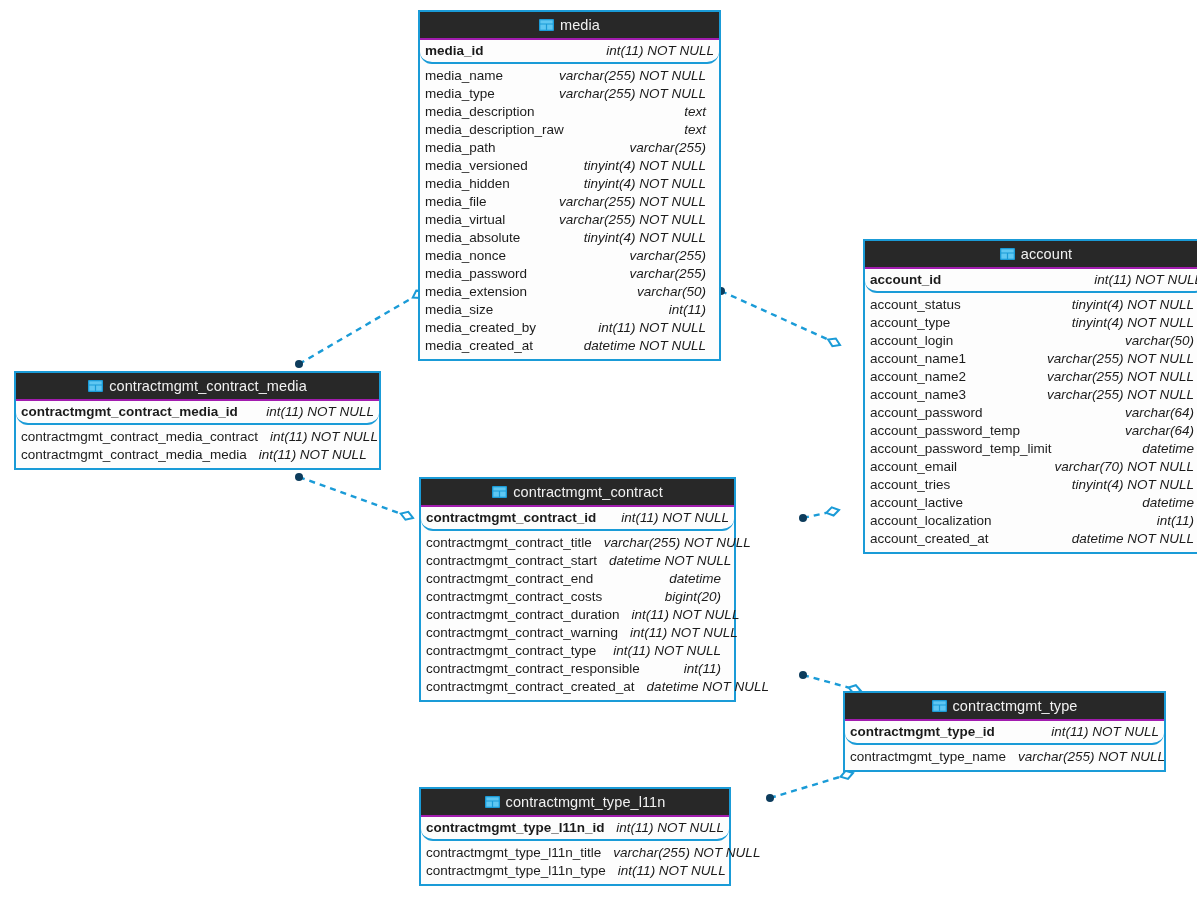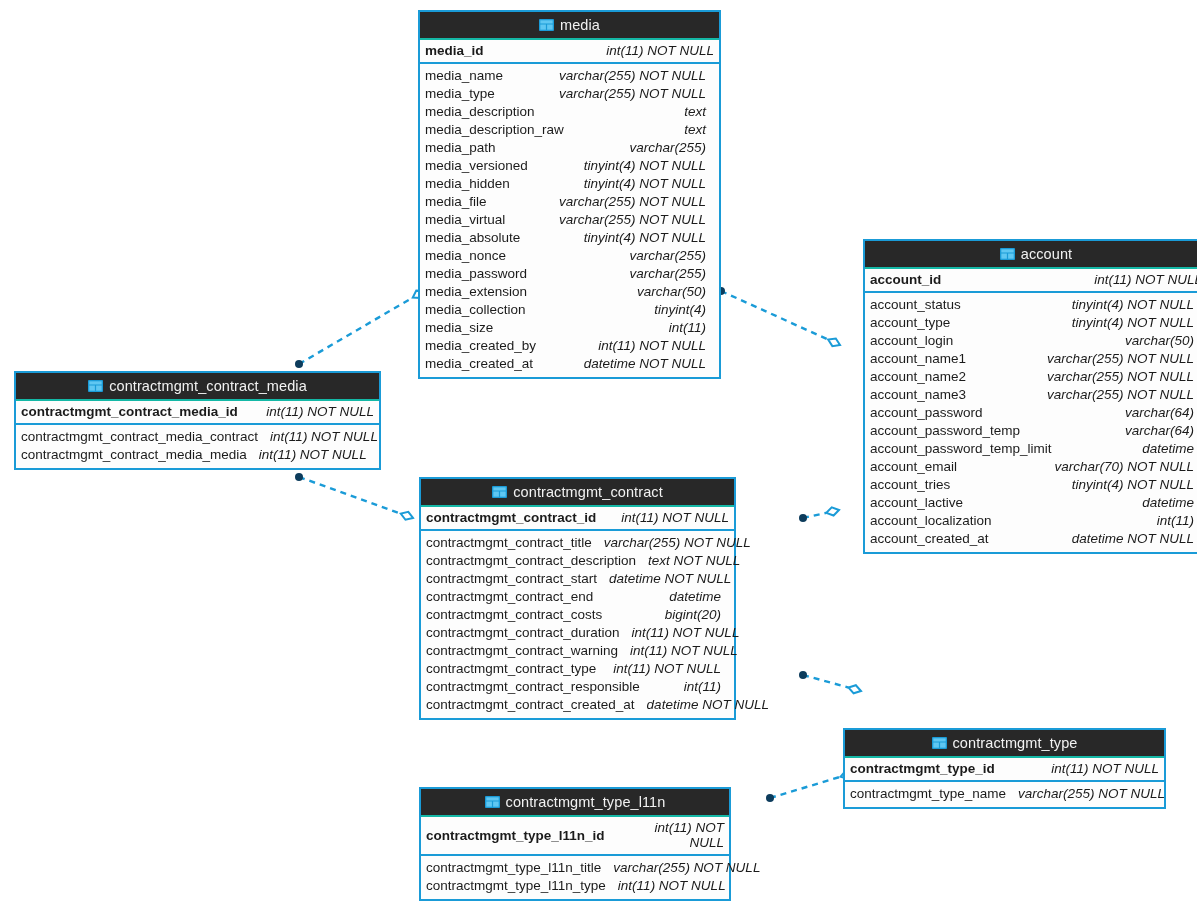--- a/index.html
+++ b/index.html
@@ -41,40 +41,41 @@
     background: #282828;
     color: #f2f2f2;
     font-size: 14.5px;
     line-height: 1;
     height: 26px;
     display: flex;
     align-items: center;
     justify-content: center;
     gap: 6px;
     letter-spacing: 0.1px;
-    border-bottom: 2px solid #14b8a6;
+    border-bottom: 2px solid #a21caf;
   }
   .tbl-icon {
     display: inline-block;
     width: 15px;
     height: 12px;
     flex: 0 0 auto;
     position: relative;
   }
   .tbl-icon svg { display:block; }
   .entity-header .hdr-label { white-space: nowrap; }
   .pk-row {
     display: flex;
     align-items: center;
     justify-content: space-between;
     padding: 3px 5px 4px 5px;
     font-size: 13.5px;
     color: #1b1b1b;
     border-bottom: 2px solid #1a9bd7;
-    gap: 12px;
+    gap: 4px;
+    border-radius: 12px;
   }
   .pk-row .col-name { font-weight: bold; }
   .pk-row .col-type { font-weight: normal; }
   .attr-list {
     padding: 3px 0 4px 0;
   }
   .attr-row {
     display: flex;
     align-items: center;
     justify-content: space-between;
@@ -85,21 +86,21 @@
     white-space: nowrap;
   }
   .col-name { text-align: left; }
   .col-type { text-align: right; font-style: italic; }
 
   
   #ent-media              { left: 418px; top: 10px;  width: 303px; }
   #ent-account            { left: 863px; top: 239px; width: 346px; }
   #ent-ccmedia            { left: 14px;  top: 371px; width: 367px; }
   #ent-contract           { left: 419px; top: 477px; width: 317px; }
-  #ent-ctype              { left: 843px; top: 728px; width: 323px; }
+  #ent-ctype              { left: 843px; top: 691px; width: 323px; }
   #ent-ctypel11n          { left: 419px; top: 787px; width: 312px; }
 </style>
 </head>
 <body>
 
 <div id="canvas">
 
   <svg id="edges" xmlns="http://www.w3.org/2000/svg">
       <g>
         <line x1="299" y1="364" x2="412.774132923053" y2="297.55590637293705" stroke="#1a9bd7" stroke-width="2.4" stroke-dasharray="6 5"></line>
@@ -196,24 +197,20 @@
         </div>
         <div class="attr-row">
           <span class="col-name">media_password</span>
           <span class="col-type">varchar(255)</span>
         </div>
         <div class="attr-row">
           <span class="col-name">media_extension</span>
           <span class="col-type">varchar(50)</span>
         </div>
         <div class="attr-row">
-          <span class="col-name">media_collection</span>
-          <span class="col-type">tinyint(4)</span>
-        </div>
-        <div class="attr-row">
           <span class="col-name">media_size</span>
           <span class="col-type">int(11)</span>
         </div>
         <div class="attr-row">
           <span class="col-name">media_created_by</span>
           <span class="col-type">int(11) NOT NULL</span>
         </div>
         <div class="attr-row">
           <span class="col-name">media_created_at</span>
           <span class="col-type">datetime NOT NULL</span>
@@ -340,24 +337,20 @@
     <div class="pk-row">
       <span class="col-name">contractmgmt_contract_id</span>
       <span class="col-type">int(11) NOT NULL</span>
     </div>
     <div class="attr-list">
         <div class="attr-row">
           <span class="col-name">contractmgmt_contract_title</span>
           <span class="col-type">varchar(255) NOT NULL</span>
         </div>
         <div class="attr-row">
-          <span class="col-name">contractmgmt_contract_description</span>
-          <span class="col-type">text NOT NULL</span>
-        </div>
-        <div class="attr-row">
           <span class="col-name">contractmgmt_contract_start</span>
           <span class="col-type">datetime NOT NULL</span>
         </div>
         <div class="attr-row">
           <span class="col-name">contractmgmt_contract_end</span>
           <span class="col-type">datetime</span>
         </div>
         <div class="attr-row">
           <span class="col-name">contractmgmt_contract_costs</span>
           <span class="col-type">bigint(20)</span>

